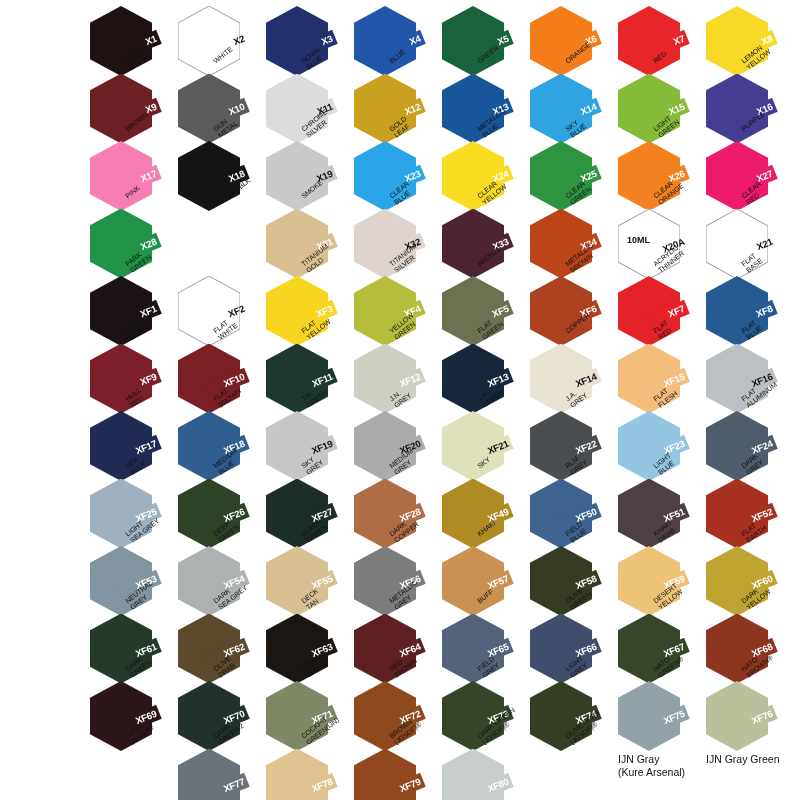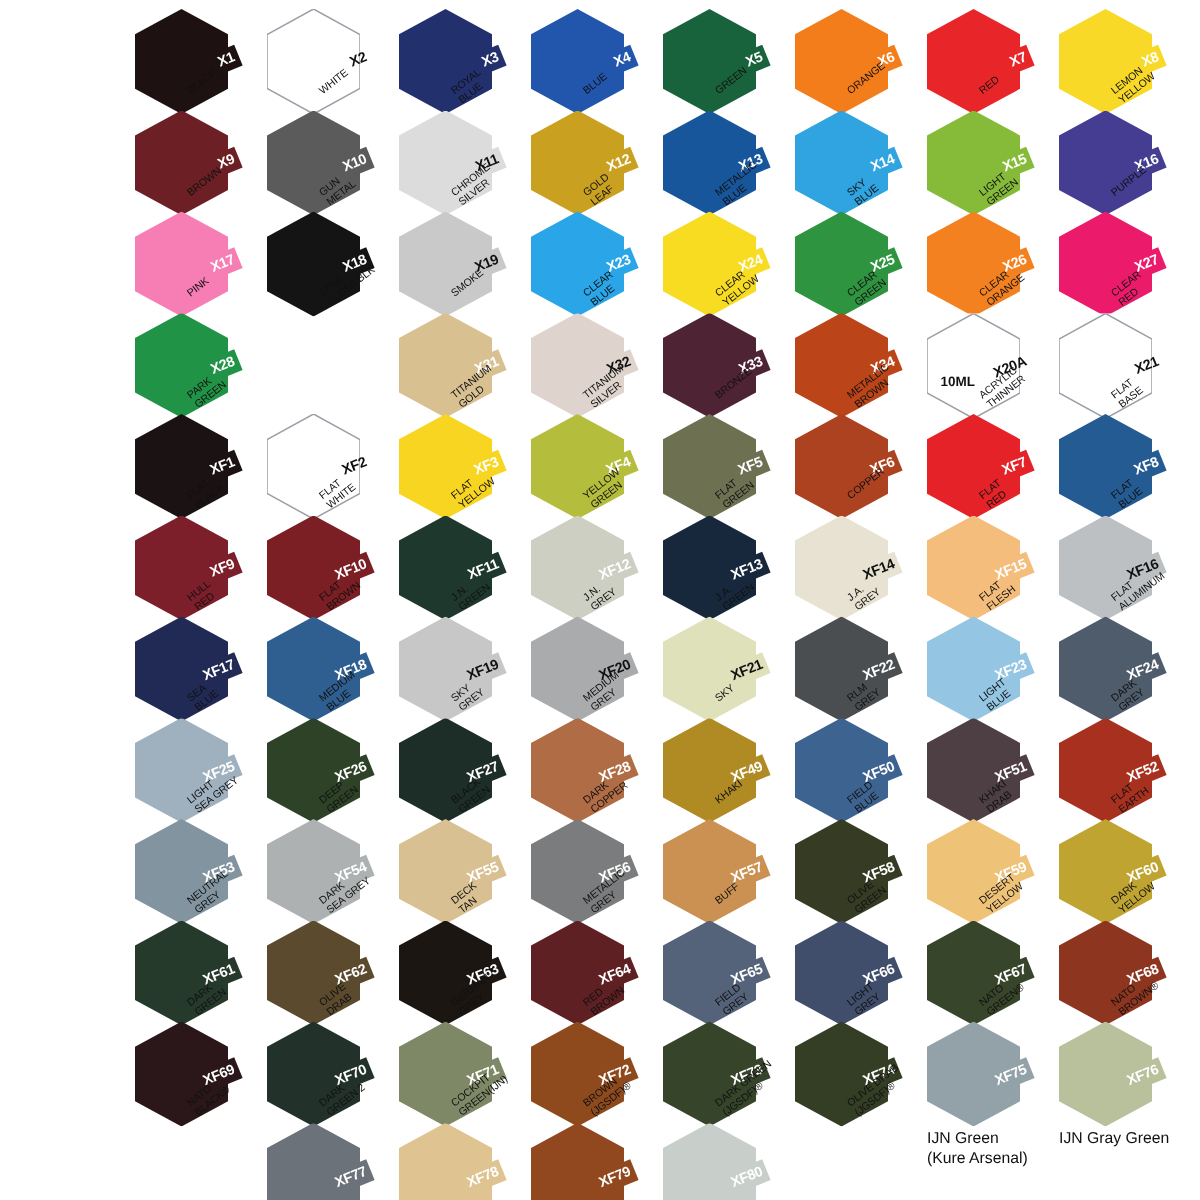--- a/index.html
+++ b/index.html
@@ -73,21 +73,21 @@
     left:0; top:72px;
     width:110px;
     font-size:10.5px;
     line-height:12.5px;
     color:#111111;
     white-space:pre-line;
     letter-spacing:0px;
   }
   .thinner-vol{
     position:absolute;
-    left:9px; top:40px;
+    left:9px; top:26px;
     font-size:9px;
     font-weight:bold;
     color:#111111;
     letter-spacing:0px;
   }
 </style>
 </head>
 <body>
 
 <div id="chart">
@@ -943,21 +943,21 @@
       <div class="name">OLIVE DRAB
 (JGSDF)®</div>
     </div>
     <div class="swatch" style="left: 618px; top: 681px;">
       <div class="hexwrap">
         <div class="hex" title="XF75 IJN Gray (Kure Arsenal)" style="background: rgb(147, 162, 168);"></div>
       </div>
       <div class="tab" style="background: rgb(147, 162, 168); color: rgb(255, 255, 255);">
         <span>XF75</span>
       </div>
-      <div class="caption">IJN Green
+      <div class="caption">IJN Gray
 (Kure Arsenal)</div>
     </div>
     <div class="swatch" style="left: 706px; top: 681px;">
       <div class="hexwrap">
         <div class="hex" title="XF76 IJN Gray Green" style="background: rgb(184, 192, 156);"></div>
       </div>
       <div class="tab" style="background: rgb(184, 192, 156); color: rgb(255, 255, 255);">
         <span>XF76</span>
       </div>
       <div class="caption">IJN Gray Green</div>

